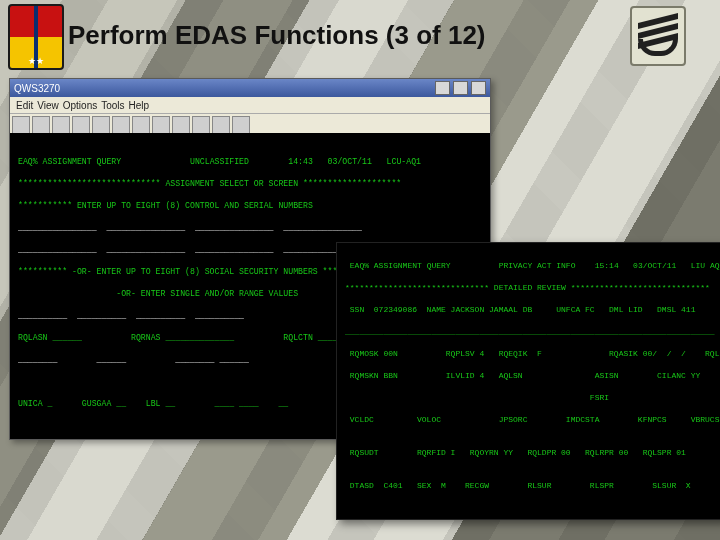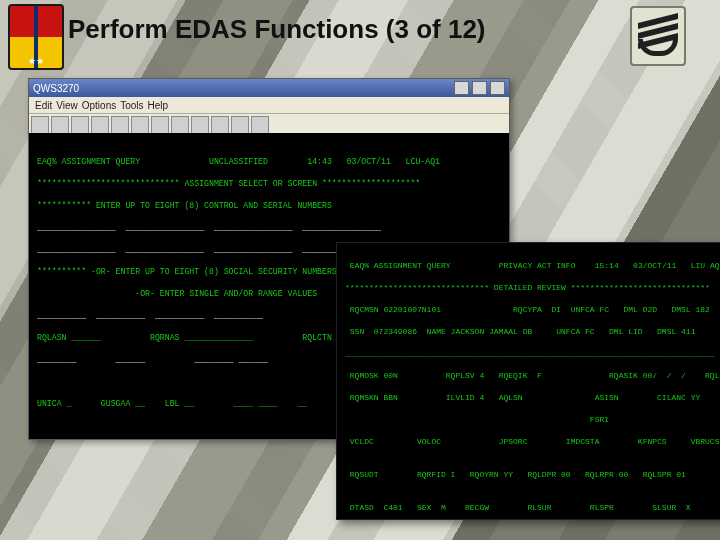--- a/index.html
+++ b/index.html
@@ -13,23 +13,23 @@
  mix-blend-mode:multiply}
 .crest{position:absolute;top:4px;left:8px;width:52px;height:62px;background:linear-gradient(#c81111 50%,#f5c400 50%);border:2px solid #1a1a1a;border-radius:4px}
 .crest:before{content:"";position:absolute;left:0;right:0;top:0;bottom:0;background:linear-gradient(90deg,transparent 47%,#0b2e6f 47% 53%,transparent 53%)}
 .crest:after{content:"★★";position:absolute;bottom:2px;left:0;right:0;text-align:center;color:#fff;font-size:9px}
 .rank{position:absolute;top:6px;right:34px;width:52px;height:56px;background:#e2e2d1;border:2px solid #7a7a6a;border-radius:4px}
 .rank .chev{position:absolute;left:6px;right:6px;border-top:6px solid #202020}
 .rank .c1{top:10px;transform:skewY(-14deg)}
 .rank .c2{top:20px;transform:skewY(-14deg)}
 .rank .c3{top:30px;transform:skewY(-14deg)}
 .rank .rock{position:absolute;left:6px;right:6px;bottom:8px;height:12px;border:5px solid #202020;border-top:0;border-radius:0 0 40px 40px}
-.title{position:absolute;top:14px;left:68px;right:110px;font-size:26px;font-weight:700;color:#111;white-space:nowrap}
+.title{position:absolute;top:20px;left:68px;right:110px;font-size:26px;font-weight:700;color:#111;white-space:nowrap}
 
-.appwin{position:absolute;top:78px;left:28px;width:480px;height:360px;background:#e6e6e6;border:1px solid #5a5a5a;box-shadow:3px 3px 6px rgba(0,0,0,.35)}
+.appwin{position:absolute;top:78px;left:9px;width:480px;height:360px;background:#e6e6e6;border:1px solid #5a5a5a;box-shadow:3px 3px 6px rgba(0,0,0,.35)}
 .tbar{height:18px;background:linear-gradient(#6a86c7,#3c589d);display:flex;align-items:center;gap:3px;padding:0 4px}
 .tbar .ttl{flex:1;color:#fff;font-size:10px}
 .tbar .wbtn{width:13px;height:12px;background:#d8d8d8;border:1px solid #666}
 .menubar{height:16px;background:#ece9d8;font-size:10px;color:#222;display:flex;gap:4px;padding:0 6px;align-items:center;border-bottom:1px solid #aaa}
 .iconbar{height:20px;background:#ece9d8;border-bottom:1px solid #aaa;display:flex;gap:2px;padding:2px}
 .iconbar i{width:16px;height:16px;background:#cfcfcf;border:1px solid #888}
 
 .term{position:absolute;left:0;right:0;top:54px;bottom:0;background:#000;color:#18c818;font-family:"Courier New",monospace;font-size:8.2px;line-height:11px;padding:12px 8px;white-space:pre;overflow:hidden}
 .term .wh{color:#e8e8e8}
 
@@ -105,21 +105,20 @@
 
 
 
 
   </div>
 </div>
 
 <div class="term2">
 <span class="row"> <span>EAQ% ASSIGNMENT QUERY</span>          <span>PRIVACY ACT INFO</span>    <span>15:14</span>   <span>03/OCT/11</span>   <span>LIU AQ5</span></span>
 <span class="row divl">****************************** DETAILED REVIEW *****************************</span>
-<span class="row"> RQCMSN 02201007N101               RQCYPA  DI  UNFCA FC   DML D2D   DMSL 182</span>
 <span class="row"> SSN  072349086  NAME JACKSON JAMAAL DB     UNFCA FC   DML LID   DMSL 411</span>
 <span class="row divl">_____________________________________________________________________________</span>
 <span class="row"> RQMOSK 00N          RQPLSV 4   RQEQIK  F              RQASIK 00/  /  /    RQLIC  YY</span>
 <span class="row"> RQMSKN BBN          ILVLID 4   AQLSN               ASISN        CILANC YY</span>
 <span class="row">                                                   FSRI</span>
 <span class="row"> VCLDC         VOLOC            JPSORC        IMDCSTA        KFNPCS     VBRUCS</span>
 <span class="row"></span>
 <span class="row"> RQSUDT        RQRFID I   RQOYRN YY   RQLDPR 00   RQLRPR 00   RQLSPR 01</span>
 <span class="row"></span>
 <span class="row"> DTASD  C401   SEX  M    RECGW        RLSUR        RLSPR        SLSUR  X</span>

